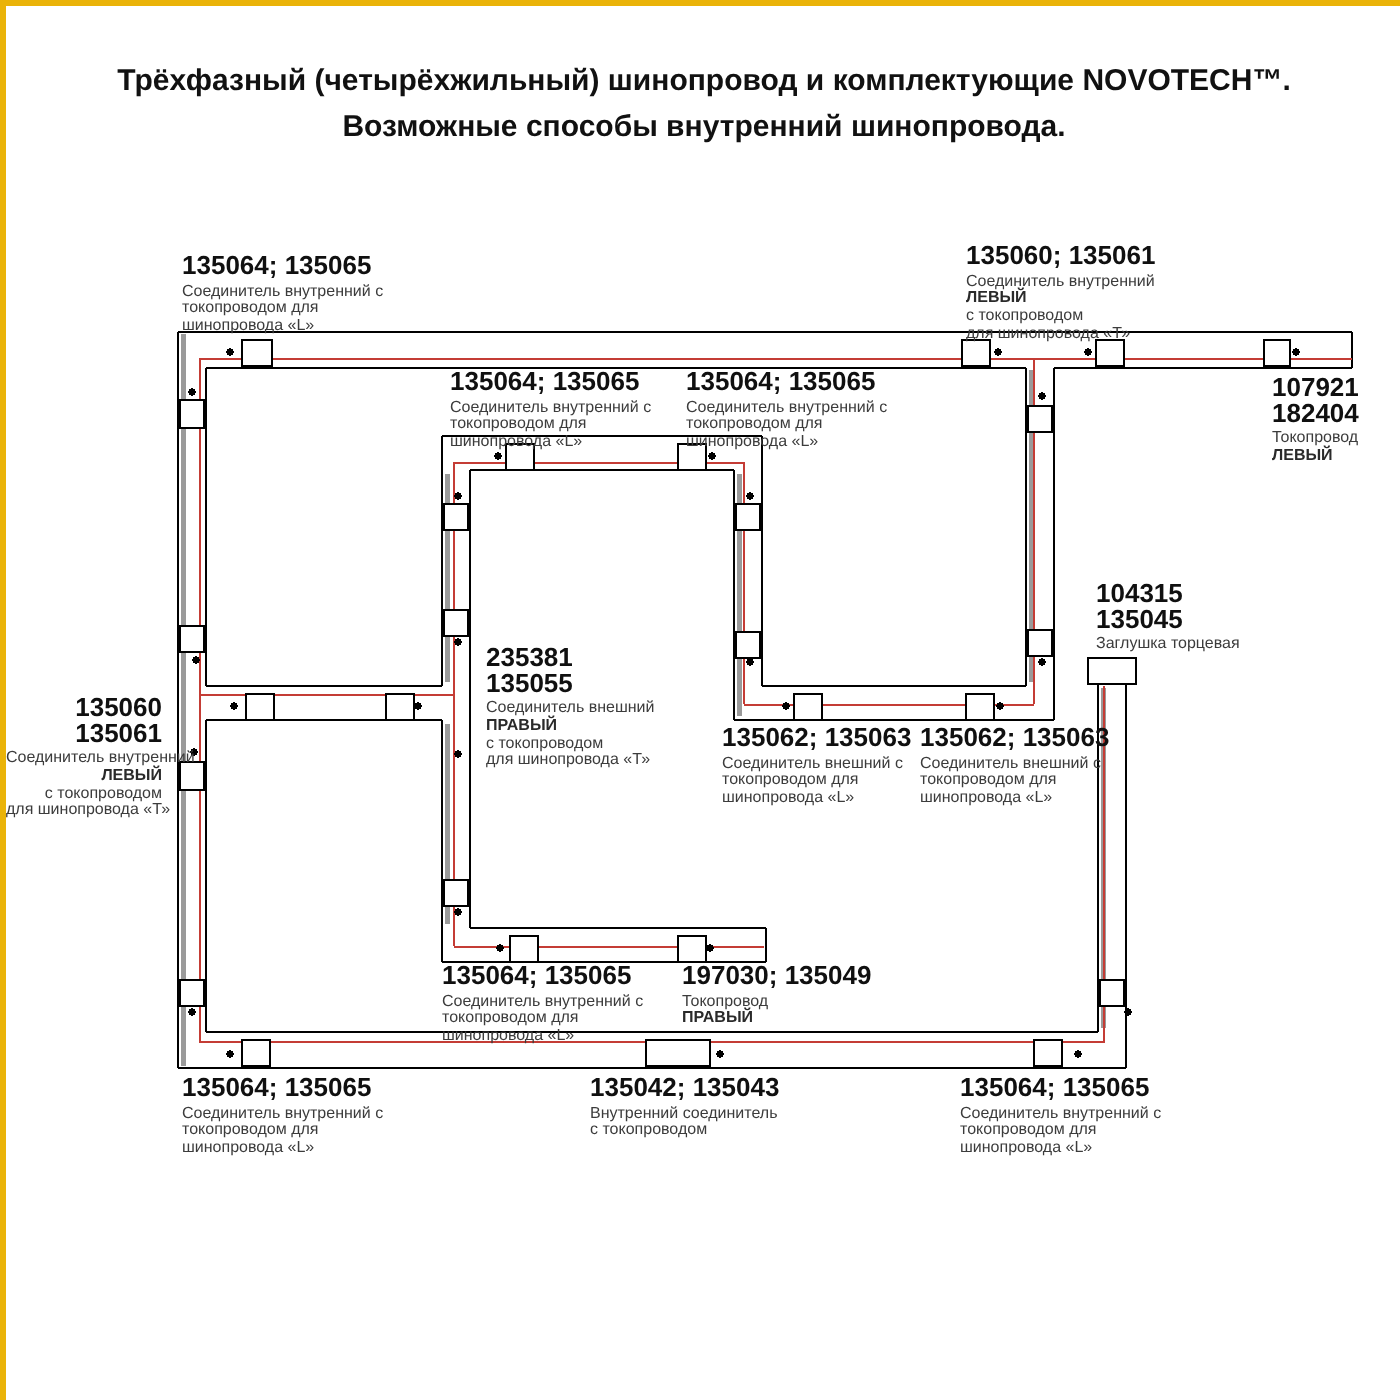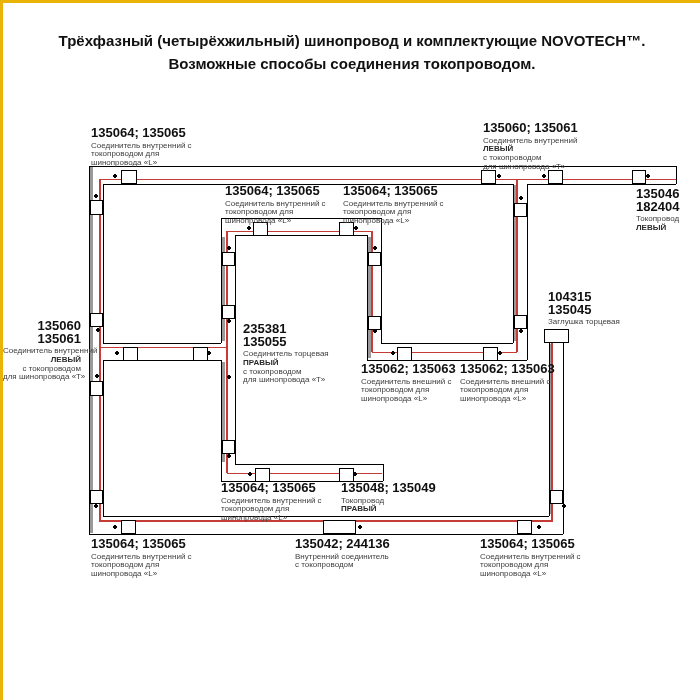--- a/index.html
+++ b/index.html
@@ -7,34 +7,34 @@
     position:relative;width:698px;height:698px;border:3px solid #eab308;
     background:#fff;overflow:hidden;
     font-family:"Liberation Sans","DejaVu Sans",sans-serif;
   }
   #diagram-svg{position:absolute;left:0;top:0;}
   .title{
     position:absolute;left:0;top:26px;width:100%;text-align:center;
     font-size:15px;font-weight:700;color:#111;line-height:23px;
   }
   .lbl{position:absolute;color:#111;white-space:nowrap;}
-  .lbl.right{text-align:right;}
+  .lbl.right{text-align:right;margin-top:28px;}
   .lbl .ln.n{font-size:13px;font-weight:700;line-height:12.5px;color:#101010;}
   .lbl .ln.d{font-size:8px;font-weight:400;line-height:8.8px;color:#3c3c3c;}
   .lbl .ln.db{font-size:8px;font-weight:700;line-height:8.8px;color:#2a2a2a;}
   .lbl .ln.n + .ln.d, .lbl .ln.n + .ln.db{margin-top:2px;}
 </style>
 </head>
 <body>
 
 <div id="canvas">
 
   <div class="title">
     <div>Трёхфазный (четырёхжильный) шинопровод и комплектующие NOVOTECH™.</div>
-    <div>Возможные способы соединения токопроводом.</div>
+    <div>Возможные способы внутренний шинопровода.</div>
   </div>
 
   <svg id="diagram-svg" width="698" height="698" viewBox="0 0 698 698" shape-rendering="crispEdges">
 
     <g fill="#ffffff" stroke="none">
       <rect x="86" y="163" width="587" height="18"></rect>
       <rect x="86" y="163" width="14" height="368"></rect>
       <rect x="86" y="513" width="474" height="18"></rect>
       <rect x="546" y="339" width="14" height="192"></rect>
       <rect x="100" y="340" width="118" height="17"></rect>
@@ -171,37 +171,37 @@
       <div class="ln d">шинопровода «L»</div>
     </div>
   <div class="lbl" style="left:480px;top:119px">
       <div class="ln n">135060; 135061</div>
       <div class="ln d">Соединитель внутренний</div>
       <div class="ln db">ЛЕВЫЙ</div>
       <div class="ln d">с токопроводом</div>
       <div class="ln d">для шинопровода «Т»</div>
     </div>
   <div class="lbl" style="left:633px;top:185px">
-      <div class="ln n">135046</div>
+      <div class="ln n">107921</div>
       <div class="ln n">182404</div>
       <div class="ln d">Токопровод</div>
       <div class="ln db">ЛЕВЫЙ</div>
     </div>
   <div class="lbl right" style="left:0;top:317px;width:78px">
       <div class="ln n">135060</div>
       <div class="ln n">135061</div>
       <div class="ln d">Соединитель внутренний</div>
       <div class="ln db">ЛЕВЫЙ</div>
       <div class="ln d">с токопроводом</div>
       <div class="ln d">для шинопровода «Т»</div>
     </div>
   <div class="lbl" style="left:240px;top:320px">
       <div class="ln n">235381</div>
       <div class="ln n">135055</div>
-      <div class="ln d">Соединитель торцевая</div>
+      <div class="ln d">Соединитель внешний</div>
       <div class="ln db">ПРАВЫЙ</div>
       <div class="ln d">с токопроводом</div>
       <div class="ln d">для шинопровода «Т»</div>
     </div>
   <div class="lbl" style="left:545px;top:288px">
       <div class="ln n">104315</div>
       <div class="ln n">135045</div>
       <div class="ln d">Заглушка торцевая</div>
     </div>
   <div class="lbl" style="left:358px;top:360px">
@@ -216,32 +216,32 @@
       <div class="ln d">токопроводом для</div>
       <div class="ln d">шинопровода «L»</div>
     </div>
   <div class="lbl" style="left:218px;top:479px">
       <div class="ln n">135064; 135065</div>
       <div class="ln d">Соединитель внутренний с</div>
       <div class="ln d">токопроводом для</div>
       <div class="ln d">шинопровода «L»</div>
     </div>
   <div class="lbl" style="left:338px;top:479px">
-      <div class="ln n">135048; 135049</div>
+      <div class="ln n">197030; 135049</div>
       <div class="ln d">Токопровод</div>
       <div class="ln db">ПРАВЫЙ</div>
     </div>
   <div class="lbl" style="left:88px;top:535px">
       <div class="ln n">135064; 135065</div>
       <div class="ln d">Соединитель внутренний с</div>
       <div class="ln d">токопроводом для</div>
       <div class="ln d">шинопровода «L»</div>
     </div>
   <div class="lbl" style="left:292px;top:535px">
-      <div class="ln n">135042; 244136</div>
+      <div class="ln n">135042; 135043</div>
       <div class="ln d">Внутренний соединитель</div>
       <div class="ln d">с токопроводом</div>
     </div>
   <div class="lbl" style="left:477px;top:535px">
       <div class="ln n">135064; 135065</div>
       <div class="ln d">Соединитель внутренний с</div>
       <div class="ln d">токопроводом для</div>
       <div class="ln d">шинопровода «L»</div>
     </div>
 

